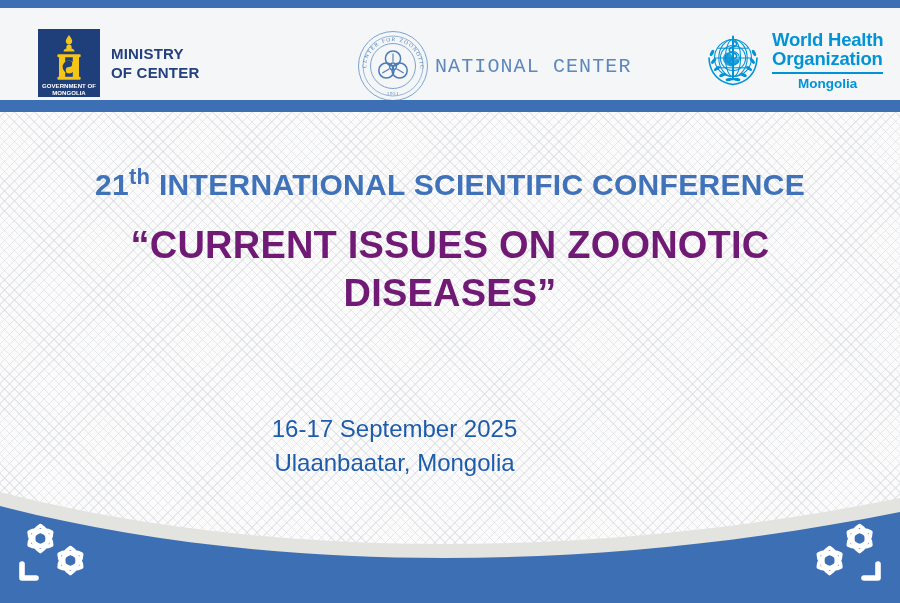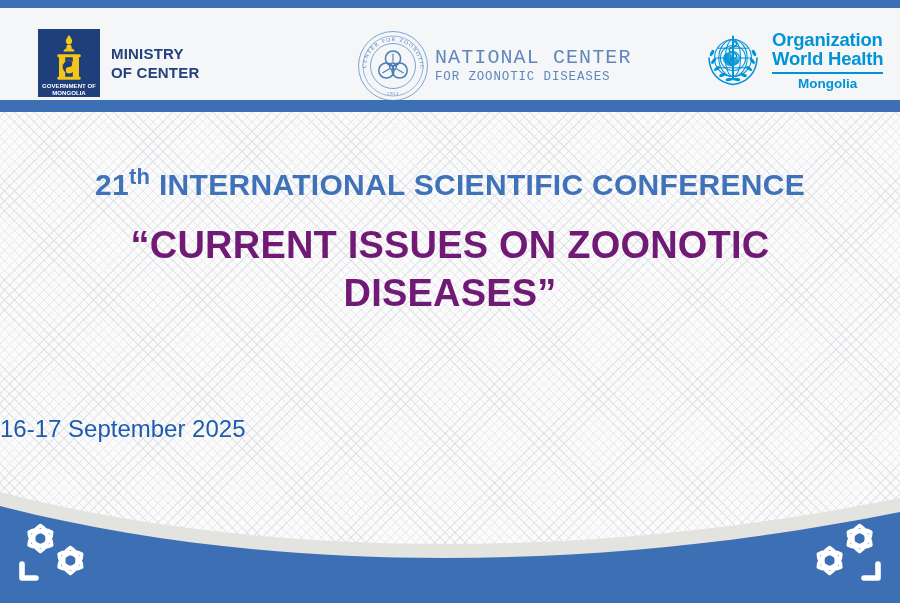--- a/index.html
+++ b/index.html
@@ -173,20 +173,21 @@
     line-height: 1.27;
     margin-top: 20px;
     padding: 0 60px;
   }
 
   
   .meta-block {
     position: absolute;
     top: 412px; left: 0;
     width: 789px;
+    text-align: center;
     color: #1d5bab;
     font-size: 24px;
     line-height: 1.42;
   }
 
   
   .wave { position: absolute; left: 0; bottom: 0; width: 900px; height: 145px; }
 
   
   .ornament { position: absolute; bottom: 13px; }
@@ -255,21 +256,20 @@
           </g>
           <g fill="none" stroke="#4a7cb5" stroke-width="1.1">
             <path d="M38 33.8 v-8.4"></path>
             <path d="M34.6 40.8 l-7.3 4.2"></path>
             <path d="M41.4 40.8 l7.3 4.2"></path>
           </g>
         </svg>
       </div>
       <div class="ncz-text">
         <div class="ncz-line1">NATIONAL CENTER</div>
-        <div class="ncz-line2">FOR ZOONOTIC DISEASES</div>
       </div>
     </div>
 
     <div class="logo logo-who">
       <div class="who-emblem">
         <svg width="62" height="62" viewBox="0 0 62 62" aria-hidden="true">
           <g fill="none" stroke="#0093d5" stroke-width="1.05">
 
             <circle cx="31" cy="29" r="18.5"></circle>
             <circle cx="31" cy="29" r="12.6"></circle>
@@ -303,40 +303,41 @@
             <ellipse cx="27" cy="50.5" rx="3.4" ry="1.6" transform="rotate(-8 27 50.5)"></ellipse>
             <ellipse cx="52" cy="24" rx="3.4" ry="1.6" transform="rotate(62 52 24)"></ellipse>
             <ellipse cx="50.4" cy="32" rx="3.4" ry="1.6" transform="rotate(50 50.4 32)"></ellipse>
             <ellipse cx="47" cy="39.5" rx="3.4" ry="1.6" transform="rotate(34 47 39.5)"></ellipse>
             <ellipse cx="41.5" cy="46" rx="3.4" ry="1.6" transform="rotate(20 41.5 46)"></ellipse>
             <ellipse cx="35" cy="50.5" rx="3.4" ry="1.6" transform="rotate(8 35 50.5)"></ellipse>
           </g>
         </svg>
       </div>
       <div class="who-text">
+        <div class="who-name">World Health</div>
         <div class="who-name">Organization</div>
-        <div class="who-name">World Health</div>
         <div class="who-divider"></div>
         <div class="who-country">Mongolia</div>
       </div>
     </div>
 
   </div>
 
   <div class="header-rule"></div>
 
   <div class="body-area"></div>
 
   <div class="title-block">
     <div class="title-main"><span>21</span><span class="sup">th</span><span> INTERNATIONAL SCIENTIFIC CONFERENCE</span></div>
     <div class="title-theme">“CURRENT ISSUES ON ZOONOTIC DISEASES”</div>
   </div>
 
   <div class="meta-block">
     <div>16-17 September 2025</div>
+    <div>Ulaanbaatar, Mongolia</div>
   </div>
 
   <div class="wave">
     <svg width="900" height="145" viewBox="0 0 900 145" preserveAspectRatio="none" aria-hidden="true">
       <path d="M0,34 C240,96 560,108 900,40 L900,145 L0,145 Z" fill="#e3e3e0"></path>
       <path d="M0,48 C240,110 560,122 900,54 L900,145 L0,145 Z" fill="#3d6fb4"></path>
     </svg>
   </div>
 
   <div class="ornament ornament-left">

